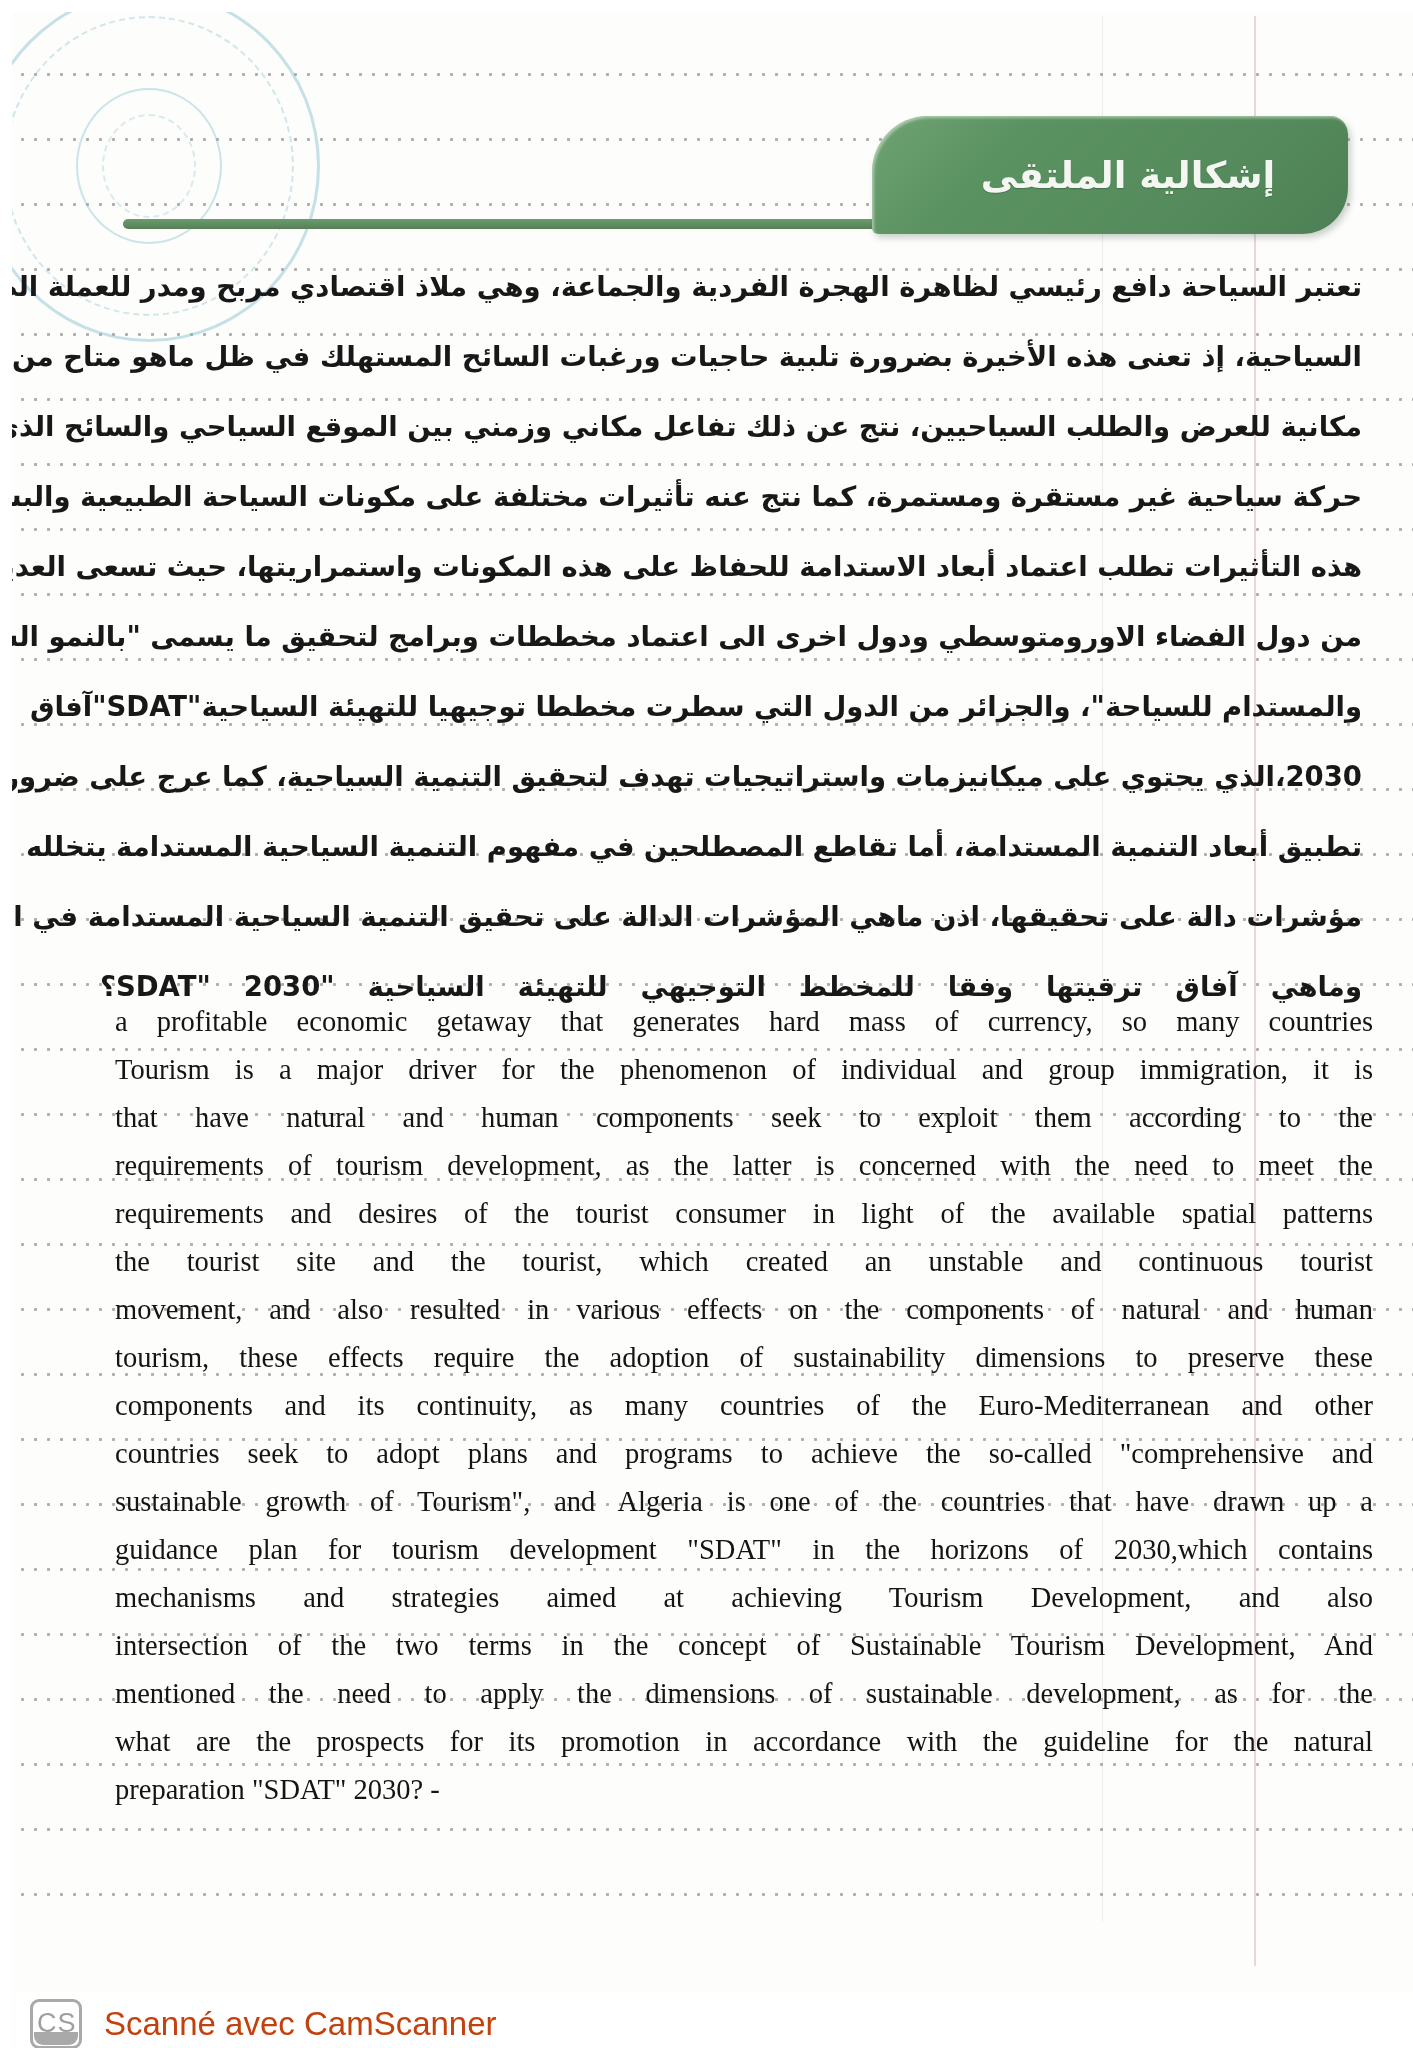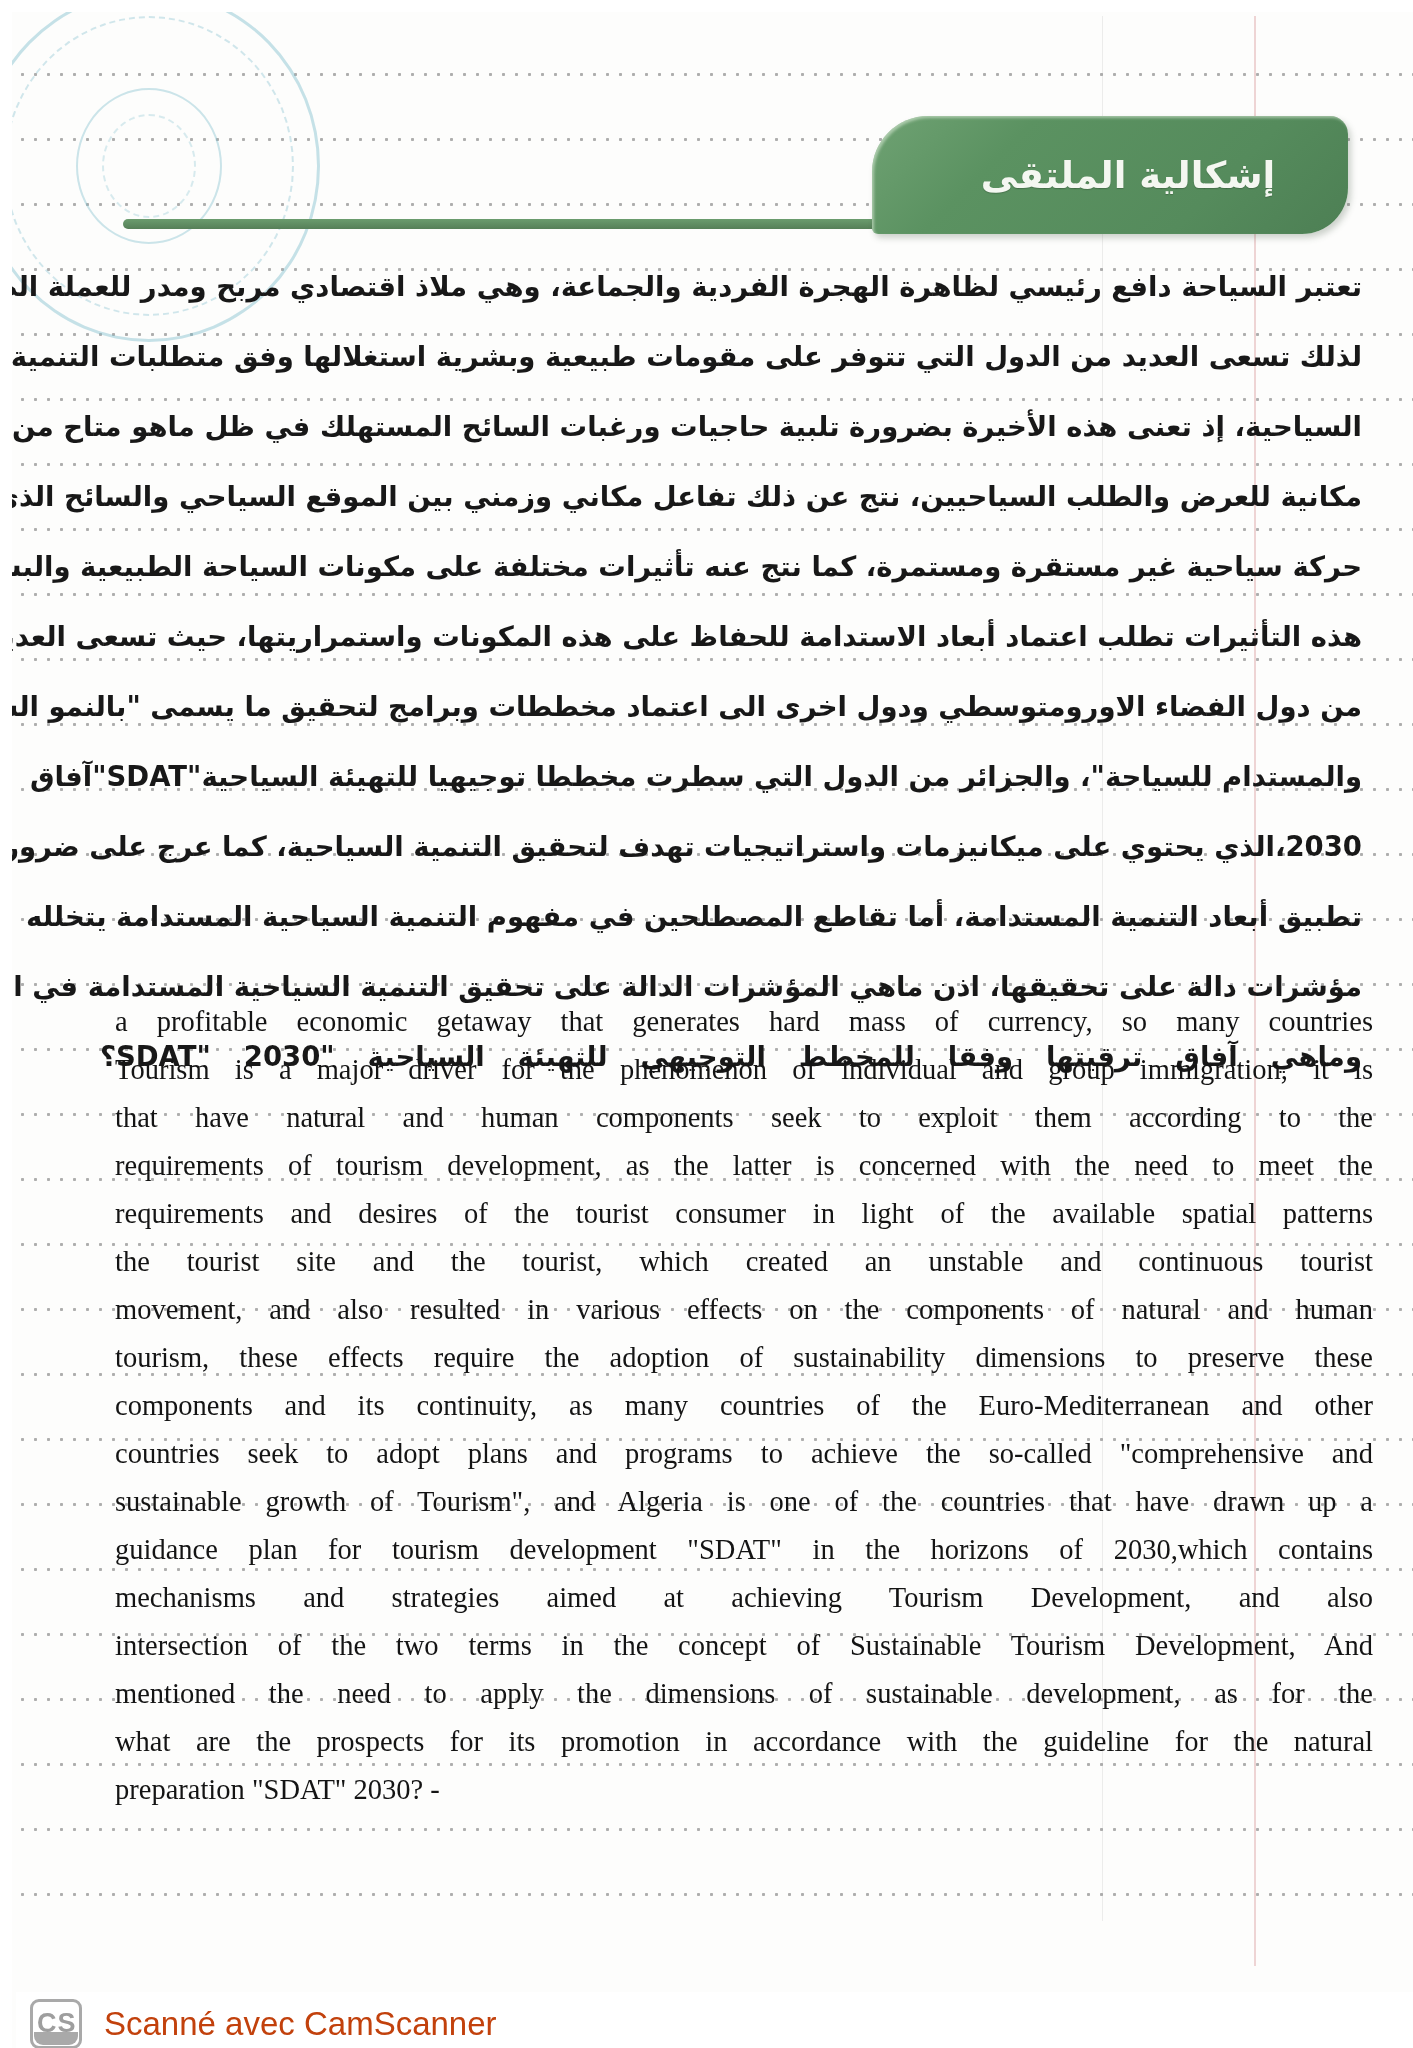--- a/index.html
+++ b/index.html
@@ -97,21 +97,21 @@
   .cs-logo {
     position: relative;
     width: 52px; height: 50px;
     border: 3px solid #a9a9a9;
     border-radius: 9px;
     background: #ffffff;
   }
   .cs-logo .cs-text {
     display: block; 
     font-family: "Liberation Sans", sans-serif;
-    font-weight: bold; font-size: 27px; line-height: 34px;
+    font-weight: normal; font-size: 27px; line-height: 34px;
     color: #9e9e9e; letter-spacing: 1px;
   }
   .cs-logo .cs-tab {
     position: absolute; left: -3px; right: -3px; bottom: -3px;
     height: 13px; background: #a9a9a9;
     border-radius: 0 0 9px 9px;
   }
   .footer-text {
     margin-left: 18px;
     font-family: "Liberation Sans", sans-serif;
@@ -134,21 +134,20 @@
   <div class="vline red"></div>
   <div class="vline gray"></div>
 
   <div class="header-rule"></div>
   <div class="header-box">
     <span class="header-title">إشكالية الملتقى</span>
   </div>
 
   <div class="arabic">
     <div class="line">تعتبر السياحة دافع رئيسي لظاهرة الهجرة الفردية والجماعة، وهي ملاذ اقتصادي مربح ومدر للعملة الصعبة،</div>
-    <div class="line">لذلك تسعى العديد من الدول التي تتوفر على مقومات طبيعية وبشرية استغلالها وفق متطلبات التنمية</div>
     <div class="line">السياحية، إذ تعنى هذه الأخيرة بضرورة تلبية حاجيات ورغبات السائح المستهلك في ظل ماهو متاح من أنماط</div>
     <div class="line">مكانية للعرض والطلب السياحيين، نتج عن ذلك تفاعل مكاني وزمني بين الموقع السياحي والسائح الذي أوجد</div>
     <div class="line">حركة سياحية غير مستقرة ومستمرة، كما نتج عنه تأثيرات مختلفة على مكونات السياحة الطبيعية والبشرية،</div>
     <div class="line">هذه التأثيرات تطلب اعتماد أبعاد الاستدامة للحفاظ على هذه المكونات واستمراريتها، حيث تسعى العديد</div>
     <div class="line">من دول الفضاء الاورومتوسطي ودول اخرى الى اعتماد مخططات وبرامج لتحقيق ما يسمى "بالنمو الشامل</div>
     <div class="line">والمستدام للسياحة"، والجزائر من الدول التي سطرت مخططا توجيهيا للتهيئة السياحية"SDAT"آفاق</div>
     <div class="line">2030،الذي يحتوي على ميكانيزمات واستراتيجيات تهدف لتحقيق التنمية السياحية، كما عرج على ضرورة</div>
     <div class="line">تطبيق أبعاد التنمية المستدامة، أما تقاطع المصطلحين في مفهوم التنمية السياحية المستدامة يتخلله</div>
     <div class="line">مؤشرات دالة على تحقيقها، اذن ماهي المؤشرات الدالة على تحقيق التنمية السياحية المستدامة في الجزائر؟،</div>
     <div class="line">وماهي آفاق ترقيتها وفقا للمخطط التوجيهي للتهيئة السياحية "SDAT" 2030؟</div>

